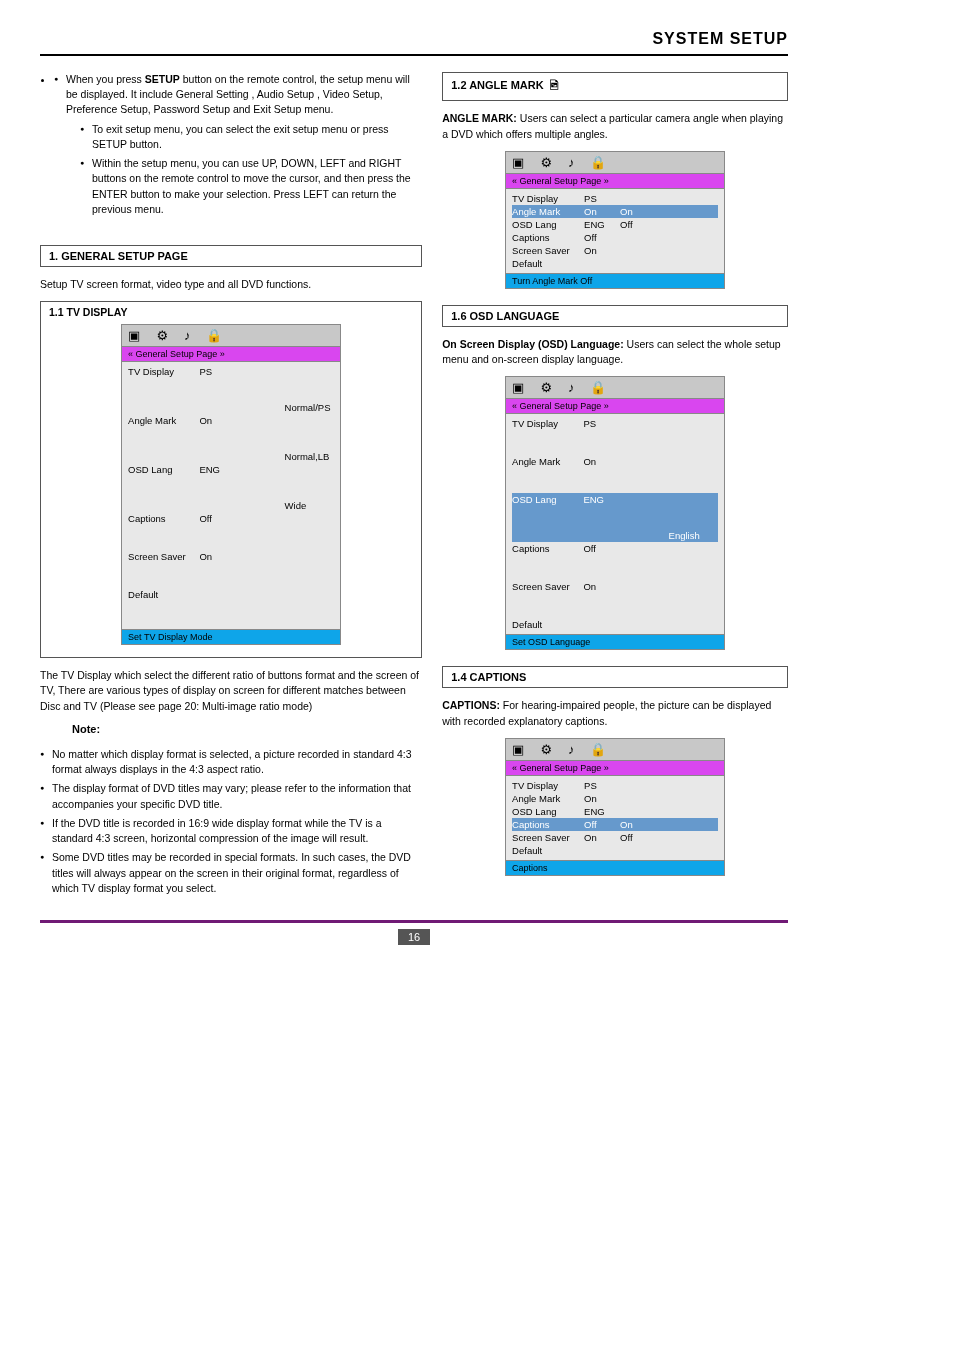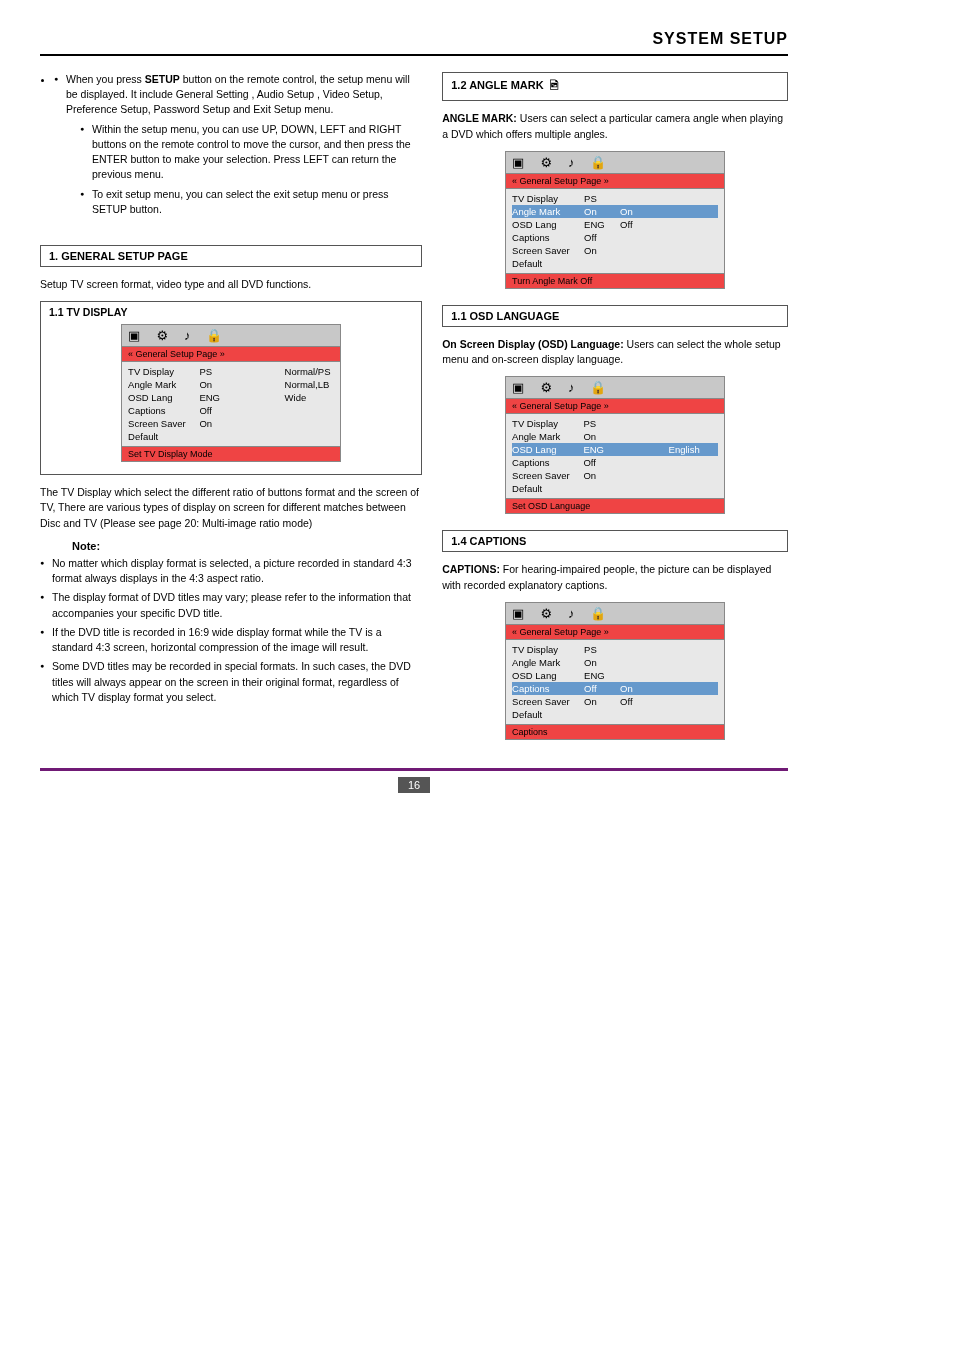--- a/index.html
+++ b/index.html
@@ -112,21 +112,21 @@
       background: #c8c8c8;
       border-bottom: 1px solid #888;
       padding: 3px 6px;
       gap: 16px;
       align-items: center;
     }
     .menu-icon {
       font-size: 13px;
     }
     .menu-nav-row {
-      background: #ef4444;
+      background: #d946ef;
       padding: 2px 6px;
       font-size: 9px;
       border-bottom: 1px solid #888;
     }
     .menu-rows {
       padding: 3px 6px;
     }
     .menu-row {
       display: flex;
       padding: 1px 0;
@@ -141,31 +141,32 @@
       font-weight: normal;
     }
     .menu-value1 {
       width: 36px;
     }
     .menu-value2 {
       width: 50px;
     }
     .menu-value3 {
       width: 50px;
+      margin-top: 36px;
     }
     .menu-action-row {
       border-top: 1px solid #888;
       padding: 2px 6px;
       font-size: 9px;
-      background: #ef4444;
+      background: #0ea5e9;
     }
     
     .note-label {
       font-weight: bold;
-      margin-bottom: 4px;
+      margin-bottom: 12px;
       padding-left: 32px;
     }
     .bullet-list {
       list-style: none;
       padding-left: 0;
     }
     .bullet-list li {
       padding-left: 12px;
       position: relative;
       margin-bottom: 4px;
@@ -204,22 +205,22 @@
 
   <div class="content-columns">
 
     <div class="left-col">
 
       <div class="intro-text">
         <ul class="bullet-list">
           <li>
             When you press <b>SETUP</b> button on the remote control, the setup menu will be displayed. It include General Setting ,  Audio Setup ,  Video Setup, Preference Setup, Password Setup and Exit Setup menu.
             <ol class="numbered-list">
+              <li data-num="2">To exit setup menu, you can select the exit setup menu or press SETUP button.</li>
               <li data-num="1">Within the setup menu, you can use UP, DOWN, LEFT and RIGHT buttons on the remote control to move the cursor,  and then press the ENTER button to make your selection. Press LEFT can return the previous menu.</li>
-              <li data-num="2">To exit setup menu, you can select the exit setup menu or press SETUP button.</li>
             </ol>
           </li>
         </ul>
       </div>
 
       <div class="section-box">
         <span class="section-title">1. GENERAL SETUP PAGE</span>
       </div>
       <div class="section-desc">Setup TV screen format,  video type and all DVD functions.</div>
 
@@ -337,21 +338,21 @@
           </div>
           <div class="menu-row">
             <span class="menu-label">Default</span>
             <span class="menu-value1"></span>
           </div>
         </div>
         <div class="menu-action-row">Turn Angle Mark Off</div>
       </div>
 
       <div class="section-box" style="margin-top: 16px;">
-        <span class="section-title">1.1 OSD LANGUAGE</span>
+        <span class="section-title">1.6 OSD LANGUAGE</span>
       </div>
       <div class="section-desc">
         <b>On Screen Display (OSD) Language:</b><span> Users can select  the whole setup menu and on-screen display language.</span>
       </div>
 
       <div class="menu-panel">
         <div class="menu-icons-row">
           <span class="menu-icon">▣</span>
           <span class="menu-icon">⚙</span>
           <span class="menu-icon">♪</span>

